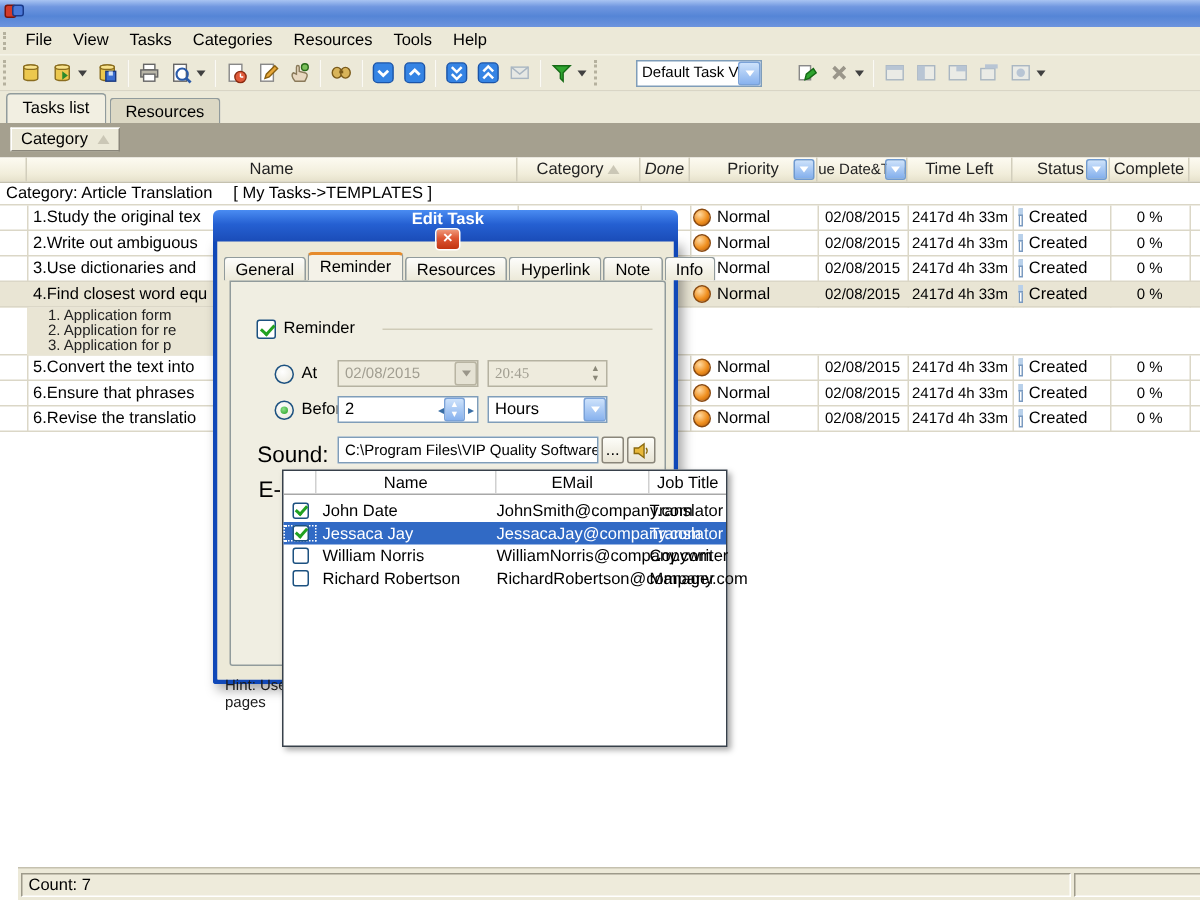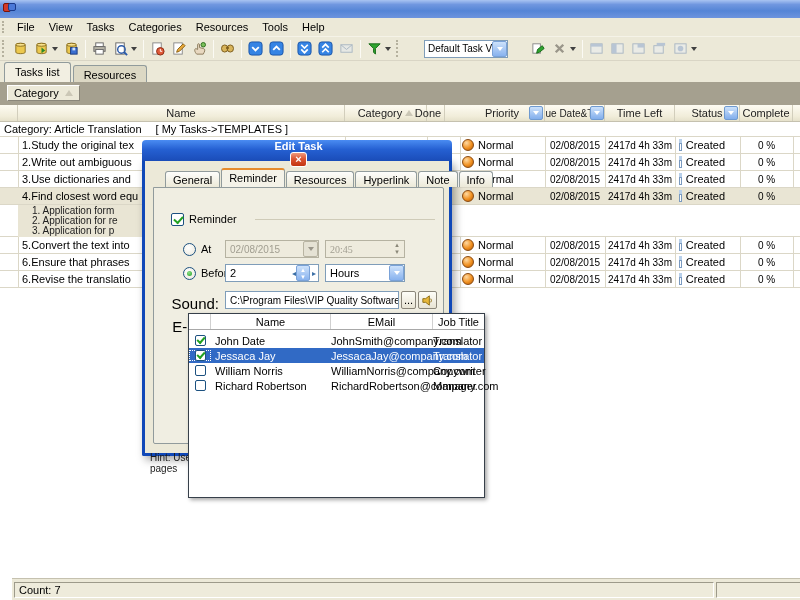--- a/index.html
+++ b/index.html
@@ -84,21 +84,21 @@
   
   .dialog { position:absolute; left:142px; top:140px; width:310px; height:316px; z-index:10;
     background:#ece9d8; border:3px solid #1048b8; border-top:none; border-radius:0 0 2px 2px; box-shadow:3px 4px 8px rgba(0,0,0,.35); }
   .dtitle { position:absolute; left:-3px; top:-20px; width:310px; height:21px; border-radius:4px 4px 0 0;
     background:linear-gradient(180deg,#4a8cf2 0%,#2560d2 45%,#1a4cb8 100%);
     display:flex; align-items:center; padding:0 3px 0 6px;flex-direction:column; }
   .dtitle .txt { color:#fff; font-weight:bold; flex:1; }
   .closebtn { width:17px; height:15px; border:1px solid #fff; border-radius:3px;
     background:linear-gradient(180deg,#f09a7c 0%,#dd5633 45%,#c23410 100%);
     color:#fff; font-weight:bold; font-size:11px; line-height:13px; text-align:center; }
-  .dtabs { position:absolute; left:20px; top:8px; display:flex; align-items:flex-end; }
+  .dtabs { position:absolute; left:4px; top:8px; display:flex; align-items:flex-end; }
   .dtab { border:1px solid #919b9c; border-bottom:none; border-radius:3px 3px 0 0; background:linear-gradient(180deg,#fdfdfb,#ece9d8);
     padding:2px 7px; height:16px; margin-right:1px; font-size:11px; }
   .dtab.active { height:19px; background:#f4f2e8; border-top:2px solid #e68b2c; padding-top:2px; position:relative; z-index:2; }
   .dpane { position:absolute; left:8px; top:27px; width:291px; height:257px; border:1px solid #919b9c; border-radius:0 2px 2px 2px; background:#f0eee2; }
 
   .cbx { width:13px; height:13px; background:#fff; border:1px solid #1c5180; border-radius:2px; position:relative; display:inline-block; }
   .cbx.on:after { content:""; position:absolute; left:2px; top:2px; width:7px; height:4px; border-left:2px solid #21a121; border-bottom:2px solid #21a121; transform:rotate(-48deg); }
   .radio { width:13px; height:13px; border-radius:50%; background:radial-gradient(circle at 40% 35%,#fff,#e8e6da); border:1px solid #1c5180; position:relative; display:inline-block; }
   .radio.on:after { content:""; position:absolute; left:3px; top:3px; width:5px; height:5px; border-radius:50%; background:radial-gradient(circle at 40% 35%,#8ee08a,#1f9e1f); }
 
@@ -316,21 +316,21 @@
     <span class="groupchip">
       <span>Category</span>
       <span class="tri-up"></span>
     </span>
   </div>
 
   <div class="gridheader">
     <span class="hcell" style="left:0;width:18px;"></span>
     <span class="hcell" style="left:18px;width:327px;">Name</span>
     <span class="hcell" style="left:345px;width:82px;"><span>Category</span>&nbsp;<span class="tri-up"></span></span>
-    <span class="hcell" style="left:412px;width:33px;">Done</span>
+    <span class="hcell" style="left:427px;width:33px;font-style:italic;">Done</span>
     <span class="hcell" style="left:460px;width:85px;">Priority</span>
     <span class="hfilter" style="left:529px;"></span>
     <span class="hcell" style="left:545px;width:60px;font-size:10px;">ue Date&amp;Tim</span>
     <span class="hfilter" style="left:590px;"></span>
     <span class="hcell" style="left:605px;width:70px;">Time Left</span>
     <span class="hcell" style="left:675px;width:65px;">Status</span>
     <span class="hfilter" style="left:724px;"></span>
     <span class="hcell" style="left:740px;width:53px;">Complete</span>
   </div>
 

